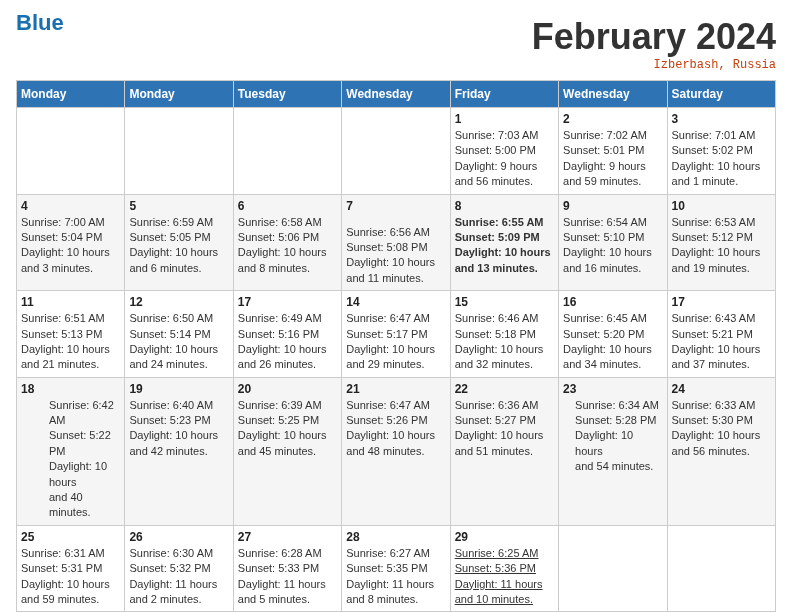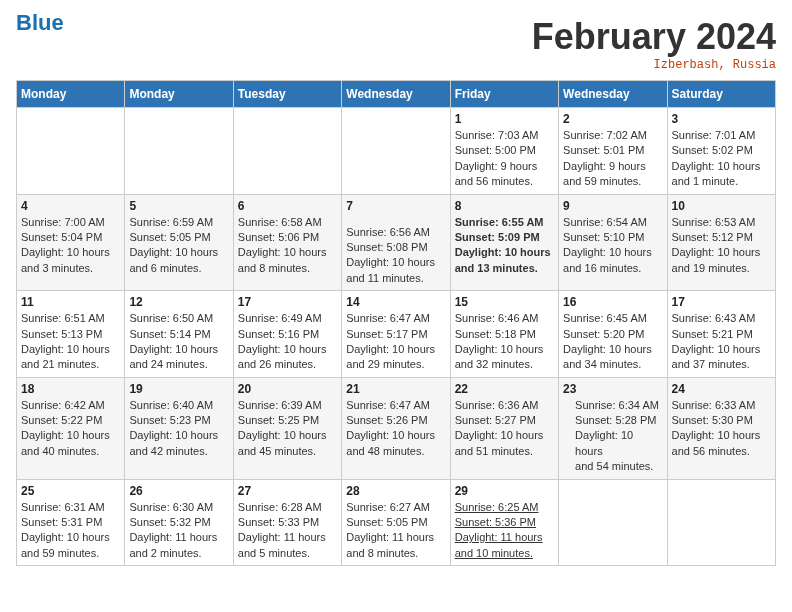--- a/index.html
+++ b/index.html
@@ -248,21 +248,21 @@
           <span class="day-number">17</span>
           <div class="day-info" style="white-space: pre-line;">Sunrise: 6:43 AM
 Sunset: 5:21 PM
 Daylight: 10 hours
 and 37 minutes.</div>
         </td>
       </tr>
       <tr>
         <td>
           <span class="day-number">18</span>
-          <div class="day-info" style="white-space: pre-line;">Sunrise: 6:42 AM
+          <div class="day-info" style="white-space: pre-line; margin-left: 28px;">Sunrise: 6:42 AM
 Sunset: 5:22 PM
 Daylight: 10 hours
 and 40 minutes.</div>
         </td>
         <td>
           <span class="day-number">19</span>
           <div class="day-info" style="white-space: pre-line;">Sunrise: 6:40 AM
 Sunset: 5:23 PM
 Daylight: 10 hours
 and 42 minutes.</div>
@@ -321,21 +321,21 @@
         <td>
           <span class="day-number">27</span>
           <div class="day-info" style="white-space: pre-line;">Sunrise: 6:28 AM
 Sunset: 5:33 PM
 Daylight: 11 hours
 and 5 minutes.</div>
         </td>
         <td>
           <span class="day-number">28</span>
           <div class="day-info" style="white-space: pre-line;">Sunrise: 6:27 AM
-Sunset: 5:05 PM
+Sunset: 5:35 PM
 Daylight: 11 hours
 and 8 minutes.</div>
         </td>
         <td>
           <span class="day-number">29</span>
           <div class="day-info" style="white-space: pre-line; text-decoration: underline;">Sunrise: 6:25 AM
 Sunset: 5:36 PM
 Daylight: 11 hours
 and 10 minutes.</div>
         </td>

